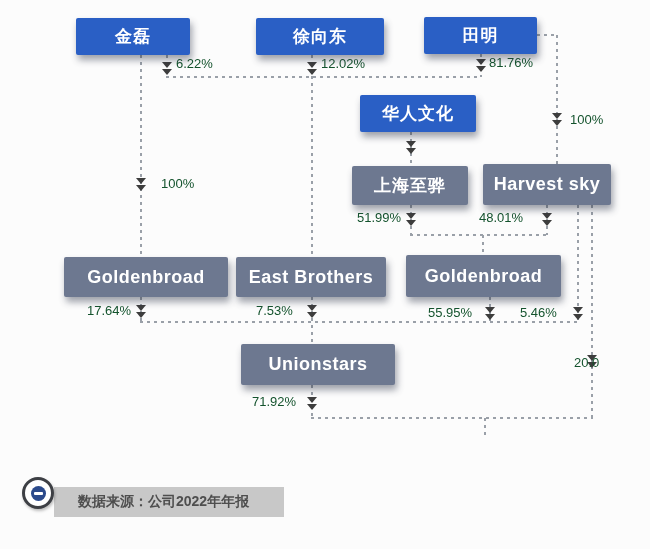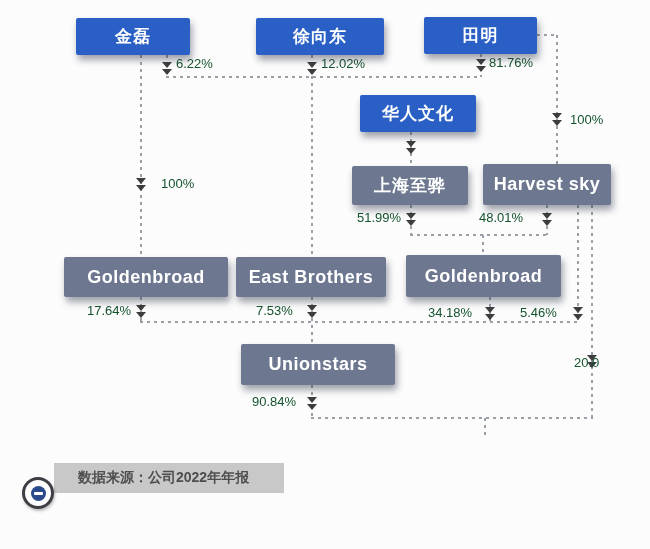--- a/index.html
+++ b/index.html
@@ -20,21 +20,21 @@
   .node.en{font-size:18px;letter-spacing:.5px;}
   .vl{position:absolute;width:2px;
       background:repeating-linear-gradient(180deg,#9aa0a8 0 3px,transparent 3px 7px);}
   .hl{position:absolute;height:2px;
       background:repeating-linear-gradient(90deg,#9aa0a8 0 3px,transparent 3px 7px);}
   .pct{position:absolute;font-weight:normal;font-size:13px;color:#14532d;white-space:nowrap;}
   .arr{position:absolute;width:12px;}
   .arr i{display:block;width:0;height:0;margin:0 auto 1px auto;
          border-left:5px solid transparent;border-right:5px solid transparent;
          border-top:6px solid #3d3d3d;}
-  .src-bar{position:absolute;left:54px;top:463px;width:230px;height:30px;
+  .src-bar{position:absolute;left:54px;top:487px;width:230px;height:30px;
            background:#c8c8c8;display:flex;align-items:center;padding-left:24px;
            box-sizing:border-box;font-size:14px;font-weight:bold;color:#4e4e4e;}
   .logo{position:absolute;left:22px;top:477px;width:26px;height:26px;border-radius:50%;
         border:3px solid #3d3f44;background:#fff;display:flex;align-items:center;
         justify-content:center;box-shadow:1px 2px 3px rgba(0,0,0,.25);}
   .logo .inner{width:15px;height:15px;border-radius:50%;background:#2b4a8b;position:relative;}
   .logo .inner::after{content:"";position:absolute;left:3px;top:6px;width:9px;height:3px;
         background:#fff;border-radius:1px;}
 </style>
 </head>
@@ -124,24 +124,24 @@
 
   <div class="pct" style="left:176px;top:56px;">6.22%</div>
   <div class="pct" style="left:321px;top:56px;">12.02%</div>
   <div class="pct" style="left:489px;top:55px;">81.76%</div>
   <div class="pct" style="left:570px;top:112px;">100%</div>
   <div class="pct" style="left:161px;top:176px;">100%</div>
   <div class="pct" style="left:357px;top:210px;">51.99%</div>
   <div class="pct" style="left:479px;top:210px;">48.01%</div>
   <div class="pct" style="left:87px;top:303px;">17.64%</div>
   <div class="pct" style="left:256px;top:303px;">7.53%</div>
-  <div class="pct" style="left:428px;top:305px;">34.18%</div>
+  <div class="pct" style="left:428px;top:305px;">55.95%</div>
   <div class="pct" style="left:520px;top:305px;">5.46%</div>
   <div class="pct" style="left:574px;top:355px;text-align:right;">20.0</div>
-  <div class="pct" style="left:252px;top:394px;">90.84%</div>
+  <div class="pct" style="left:252px;top:394px;">71.92%</div>
 
   <div class="node blue cn" style="left:76px;top:18px;width:114px;height:37px;">金磊</div>
   <div class="node blue cn" style="left:256px;top:18px;width:128px;height:37px;">徐向东</div>
   <div class="node blue cn" style="left:424px;top:17px;width:113px;height:37px;">田明</div>
   <div class="node blue cn" style="left:360px;top:95px;width:116px;height:37px;">华人文化</div>
   <div class="node gray cn" style="left:352px;top:166px;width:116px;height:39px;">上海至骅</div>
   <div class="node gray en" style="left:483px;top:164px;width:128px;height:41px;">Harvest sky</div>
   <div class="node gray en" style="left:64px;top:257px;width:164px;height:40px;">Goldenbroad</div>
   <div class="node gray en" style="left:236px;top:257px;width:150px;height:40px;">East Brothers</div>
   <div class="node gray en" style="left:406px;top:255px;width:155px;height:42px;">Goldenbroad</div>

